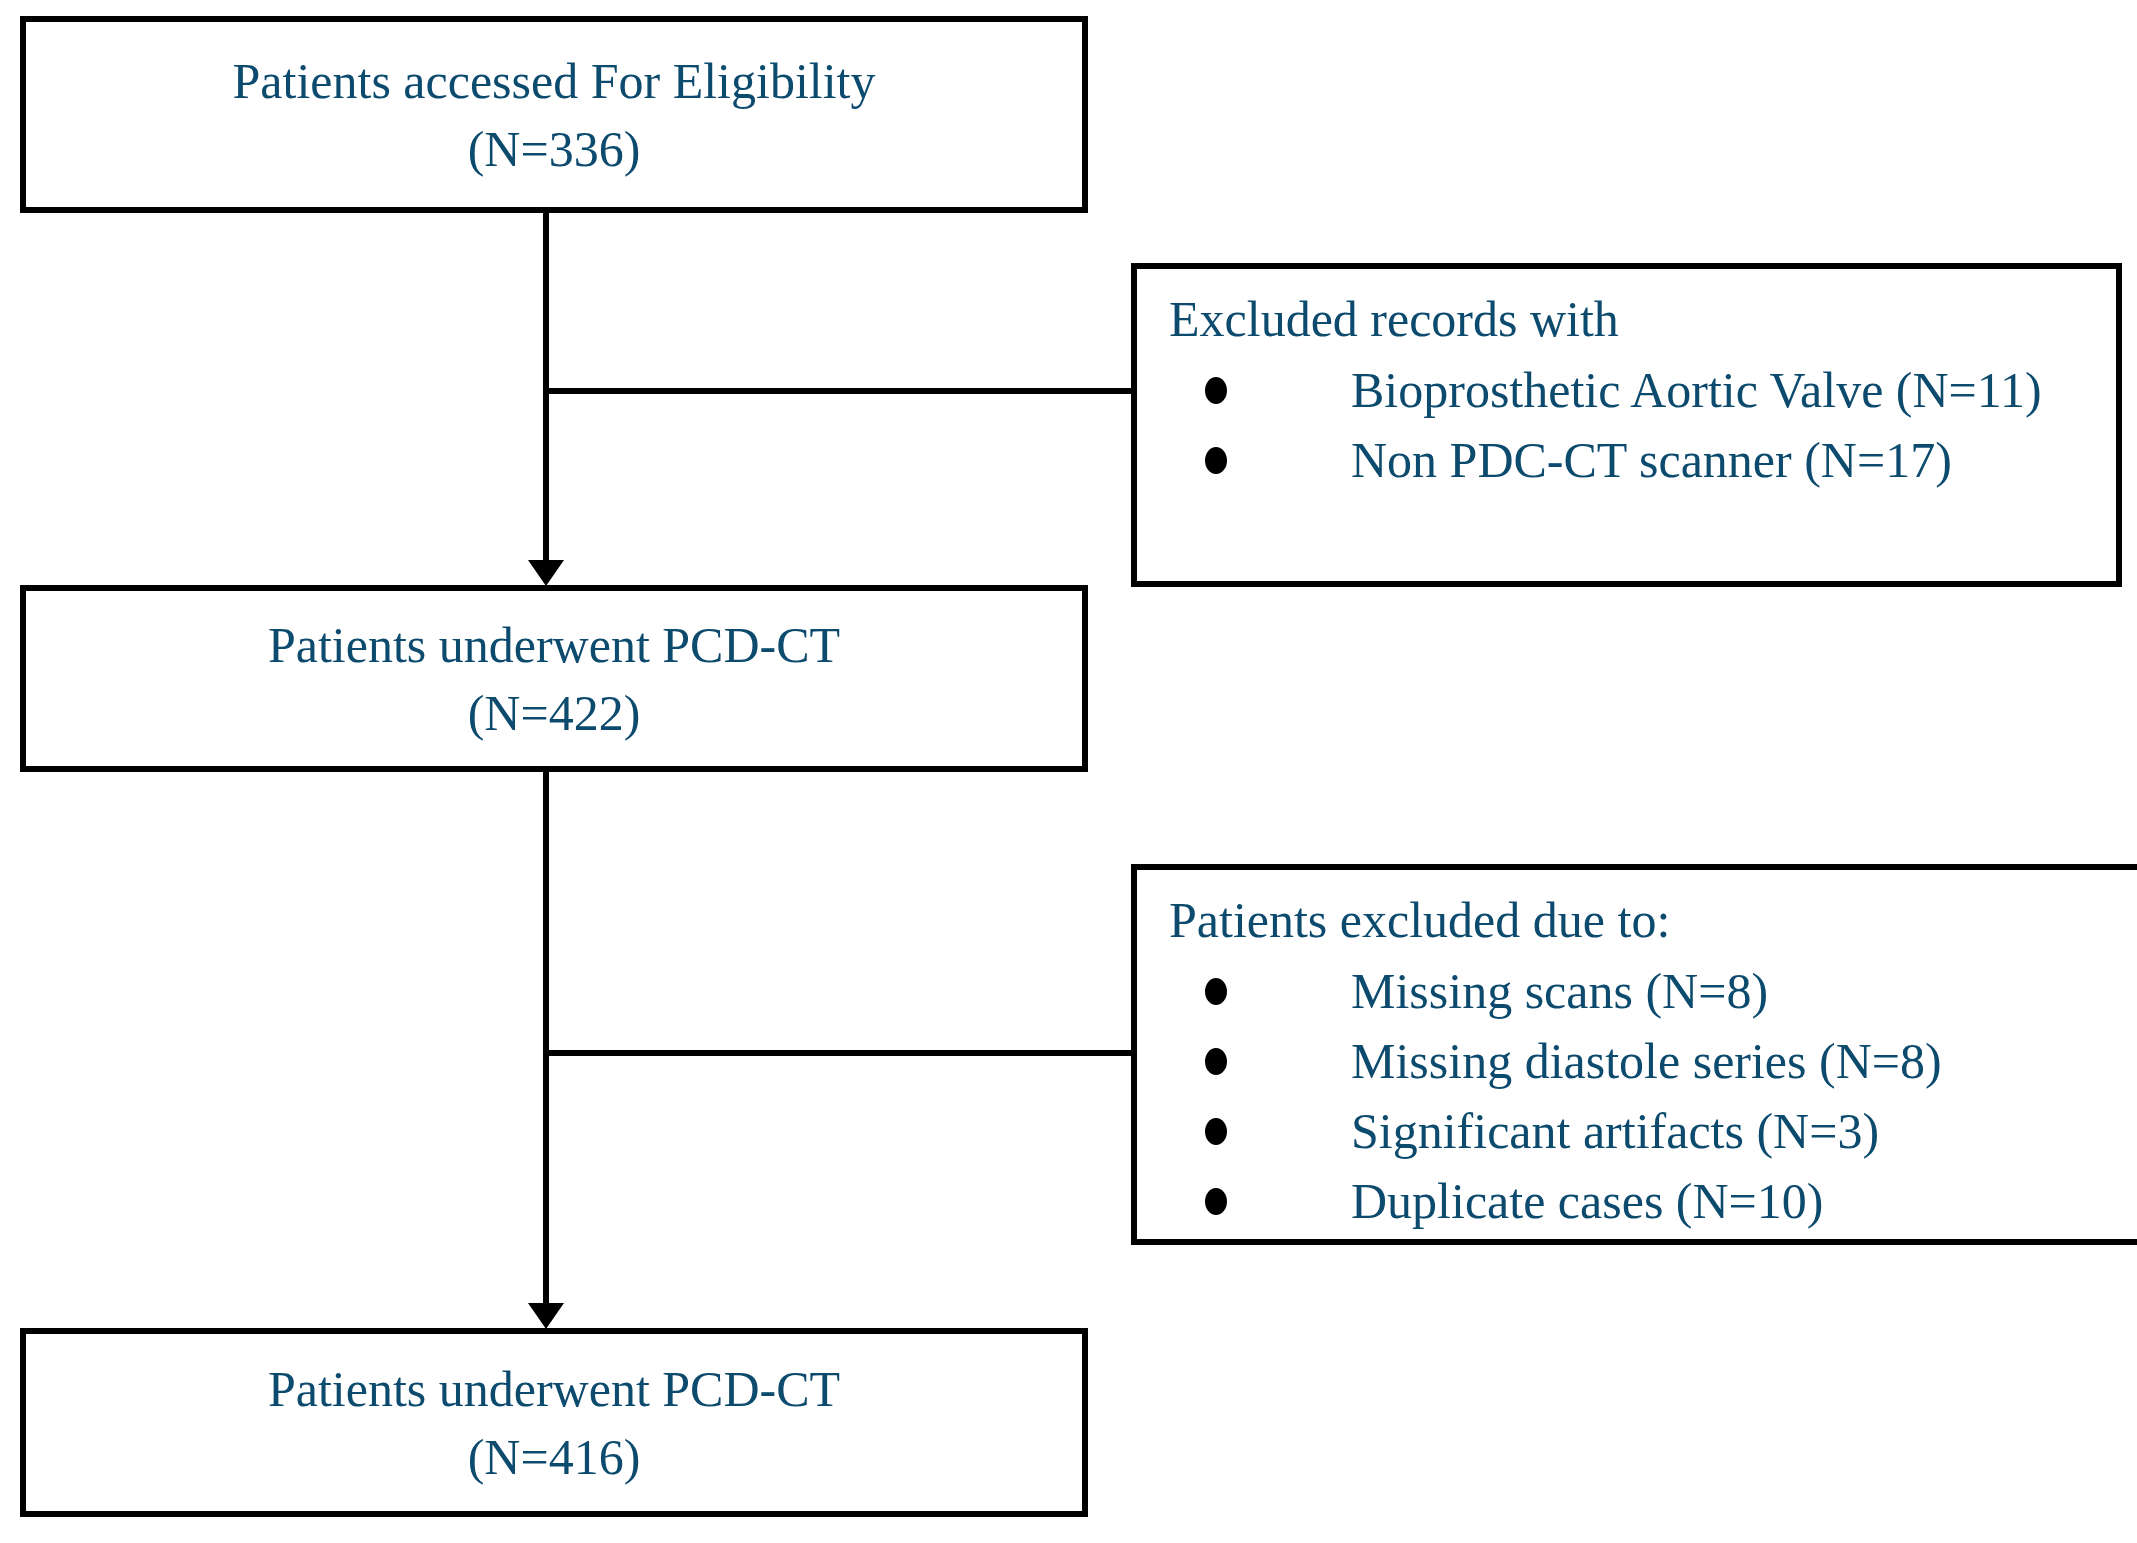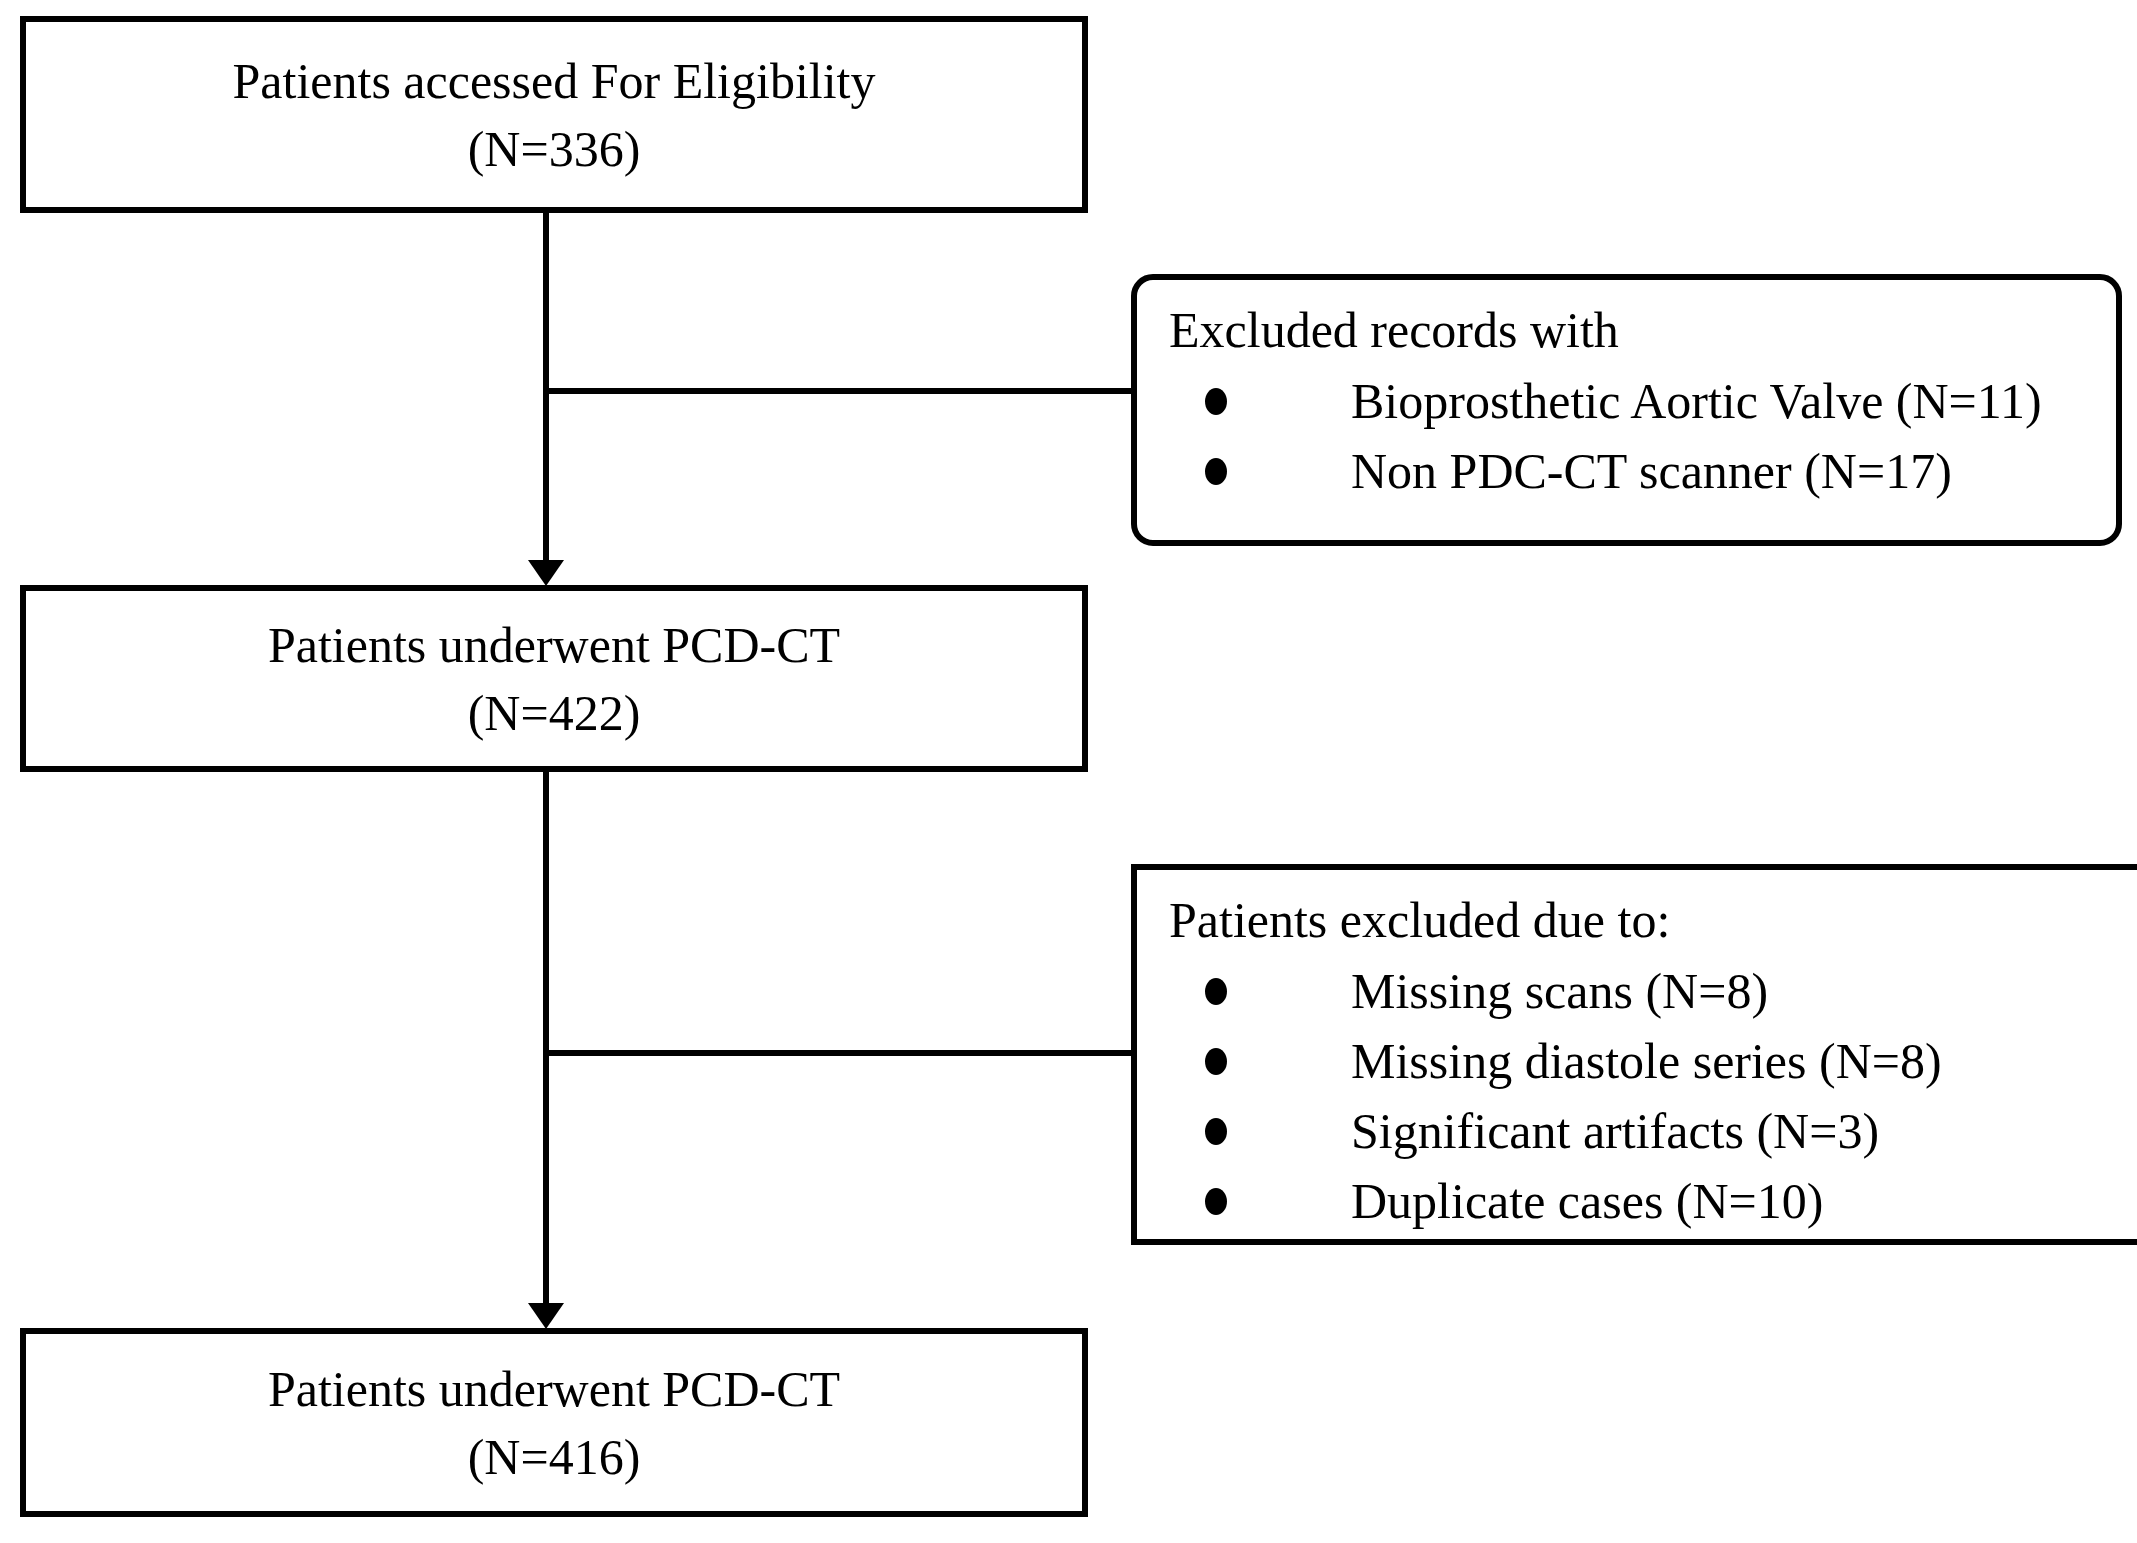--- a/index.html
+++ b/index.html
@@ -6,21 +6,21 @@
     margin: 0;
     padding: 0;
     background: #ffffff;
   }
   .canvas {
     position: relative;
     width: 2137px;
     height: 1543px;
     background: #ffffff;
     font-family: "Liberation Serif", "DejaVu Serif", serif;
-    color: #000000;
+    color: #0c4a6e;
     overflow: hidden;
   }
   .node {
     position: absolute;
     border: 6px solid #000000;
     box-sizing: border-box;
     background: #ffffff;
   }
   .node.center {
     display: flex;
@@ -30,21 +30,21 @@
     text-align: center;
     font-size: 50px;
     line-height: 68px;
   }
   .node.list {
     font-size: 50px;
     line-height: 68px;
     padding: 16px 18px 0 32px;
   }
   .box-a { left: 20px;   top: 16px;   width: 1068px; height: 197px; }
-  .box-b { left: 1131px; top: 274px;  width: 991px;  height: 272px; border-radius: 22px; }
+  .box-b { left: 1131px; top: 263px;  width: 991px;  height: 324px; }
   .box-c { left: 20px;   top: 585px;  width: 1068px; height: 187px; }
   .box-d { left: 1131px; top: 864px;  width: 1161px;  height: 381px; }
   .box-e { left: 20px;   top: 1328px; width: 1068px; height: 189px; }
 
   .excl-title { margin: 0 0 2px 0; }
   .bullet-row {
     display: flex;
     align-items: center;
     height: 70px;
     gap: 36px;

